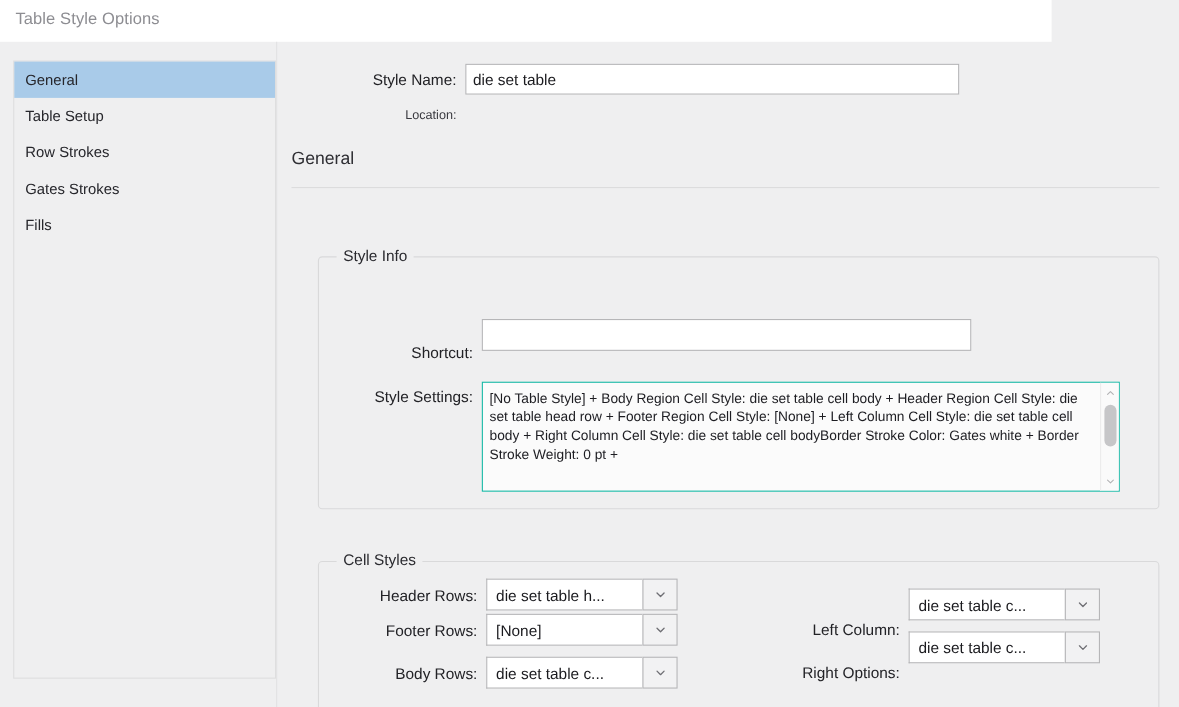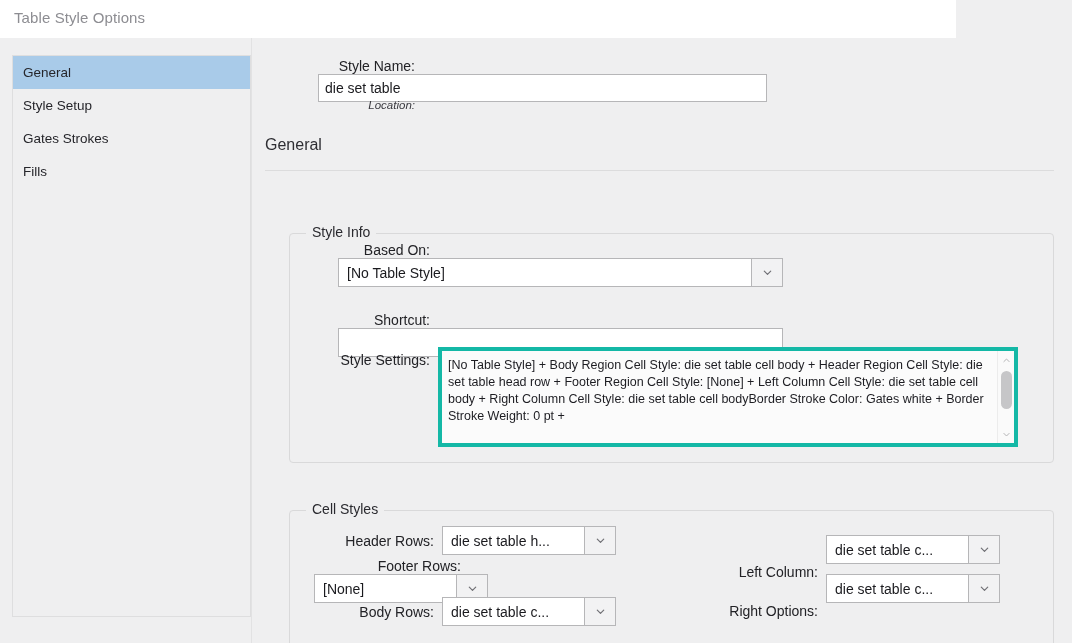--- a/index.html
+++ b/index.html
@@ -73,21 +73,21 @@
     top: 38px;
     width: 1px;
     height: 605px;
     background: #e2e2e3;
   }
 
   
   .field-row {
     position: absolute;
     display: flex;
-    flex-direction: column;
+    align-items: center;
   }
   .lbl {
     font-size: 14px;
     color: #222226;
     text-align: right;
     white-space: nowrap;
   }
   .lbl-small {
     font-size: 11.5px;
     color: #3a3a40;
@@ -109,21 +109,21 @@
   }
 
   #style-name-row { left: 310px; top: 58px; }
   #style-name-row .lbl { width: 105px; }
   #style-name-input {
     margin-left: 8px;
     width: 449px;
     height: 28px;
   }
 
-  #location-row { left: 310px; top: 99px; font-style: italic; }
+  #location-row { left: 310px; top: 99px; }
   #location-row .lbl-small { width: 105px; }
 
   
   .section-title {
     position: absolute;
     left: 265px;
     top: 136px;
     font-size: 16px;
     color: #2e2e33;
     white-space: nowrap;
@@ -224,21 +224,21 @@
   #style-settings-row { left: 304px; top: 352px; }
   #style-settings-row .lbl { width: 126px; }
 
   .settings-box {
     position: absolute;
     left: 438px;
     top: 347px;
     width: 580px;
     height: 100px;
     background: #fbfbfb;
-    border: 4px solid #14b8a6;
+    border: 1px solid #14b8a6;
     box-sizing: border-box;
     display: flex;
   }
   .settings-text {
     flex: 1 1 auto;
     padding: 6px 8px 6px 6px;
     font-size: 12.5px;
     line-height: 17px;
     color: #1d1d22;
     overflow: hidden;
@@ -283,21 +283,21 @@
     background: #c6c6c8;
     border-radius: 6px;
   }
 
   
   .cs-row { position: absolute; display: flex; align-items: center; }
   .cs-row .lbl { width: 128px; }
   .cs-combo-left { margin-left: 8px; width: 174px; height: 29px; }
 
   #header-rows-row { left: 306px; top: 526px; }
-  #footer-rows-row { left: 306px; top: 558px; flex-direction: column; }
+  #footer-rows-row { left: 306px; top: 558px; }
   #body-rows-row   { left: 306px; top: 597px; }
 
   
   .cs-row-right .lbl { width: 130px; margin-top: 45px; }
   .cs-combo-right { margin-left: 8px; width: 174px; height: 29px; }
 
   #left-column-row  { left: 688px; top: 519px; }
   #right-column-row { left: 688px; top: 558px; }
 </style>
 </head>
@@ -306,21 +306,22 @@
 <div id="app">
 
   <div class="titlebar">
     <div class="titlebar-text">Table Style Options</div>
   </div>
 
   <div class="col-divider"></div>
 
   <div class="sidebar">
     <div class="sidebar-item selected">General</div>
-    <div class="sidebar-item">Style Setup</div>
+    <div class="sidebar-item">Table Setup</div>
+    <div class="sidebar-item">Row Strokes</div>
     <div class="sidebar-item">Gates Strokes</div>
     <div class="sidebar-item">Fills</div>
   </div>
 
   <div class="field-row" id="style-name-row">
     <div class="lbl">Style Name:</div>
     <div class="textinput" id="style-name-input">die set table</div>
   </div>
 
   <div class="field-row" id="location-row">
@@ -328,31 +329,20 @@
     <div class="lbl-small" style="width:300px;text-align:left;margin-left:8px;"></div>
   </div>
 
   <div class="section-title">General</div>
   <div class="section-rule"></div>
 
   <div class="groupbox" id="style-info-box">
     <div class="groupbox-title">Style Info</div>
   </div>
 
-  <div class="field-row" id="based-on-row">
-    <div class="lbl">Based On:</div>
-    <div class="combo" id="based-on-combo">
-      <div class="combo-value">[No Table Style]</div>
-      <div class="combo-arrow">
-        <svg class="chev" viewBox="0 0 12 12">
-            <path d="M2.5 4.5 L6 8 L9.5 4.5"></path>
-          </svg>
-      </div>
-    </div>
-  </div>
 
   <div class="field-row" id="shortcut-row">
     <div class="lbl">Shortcut:</div>
     <div class="textinput" id="shortcut-input"></div>
   </div>
 
   <div class="field-row" id="style-settings-row">
     <div class="lbl">Style Settings:</div>
   </div>
   <div class="settings-box">

